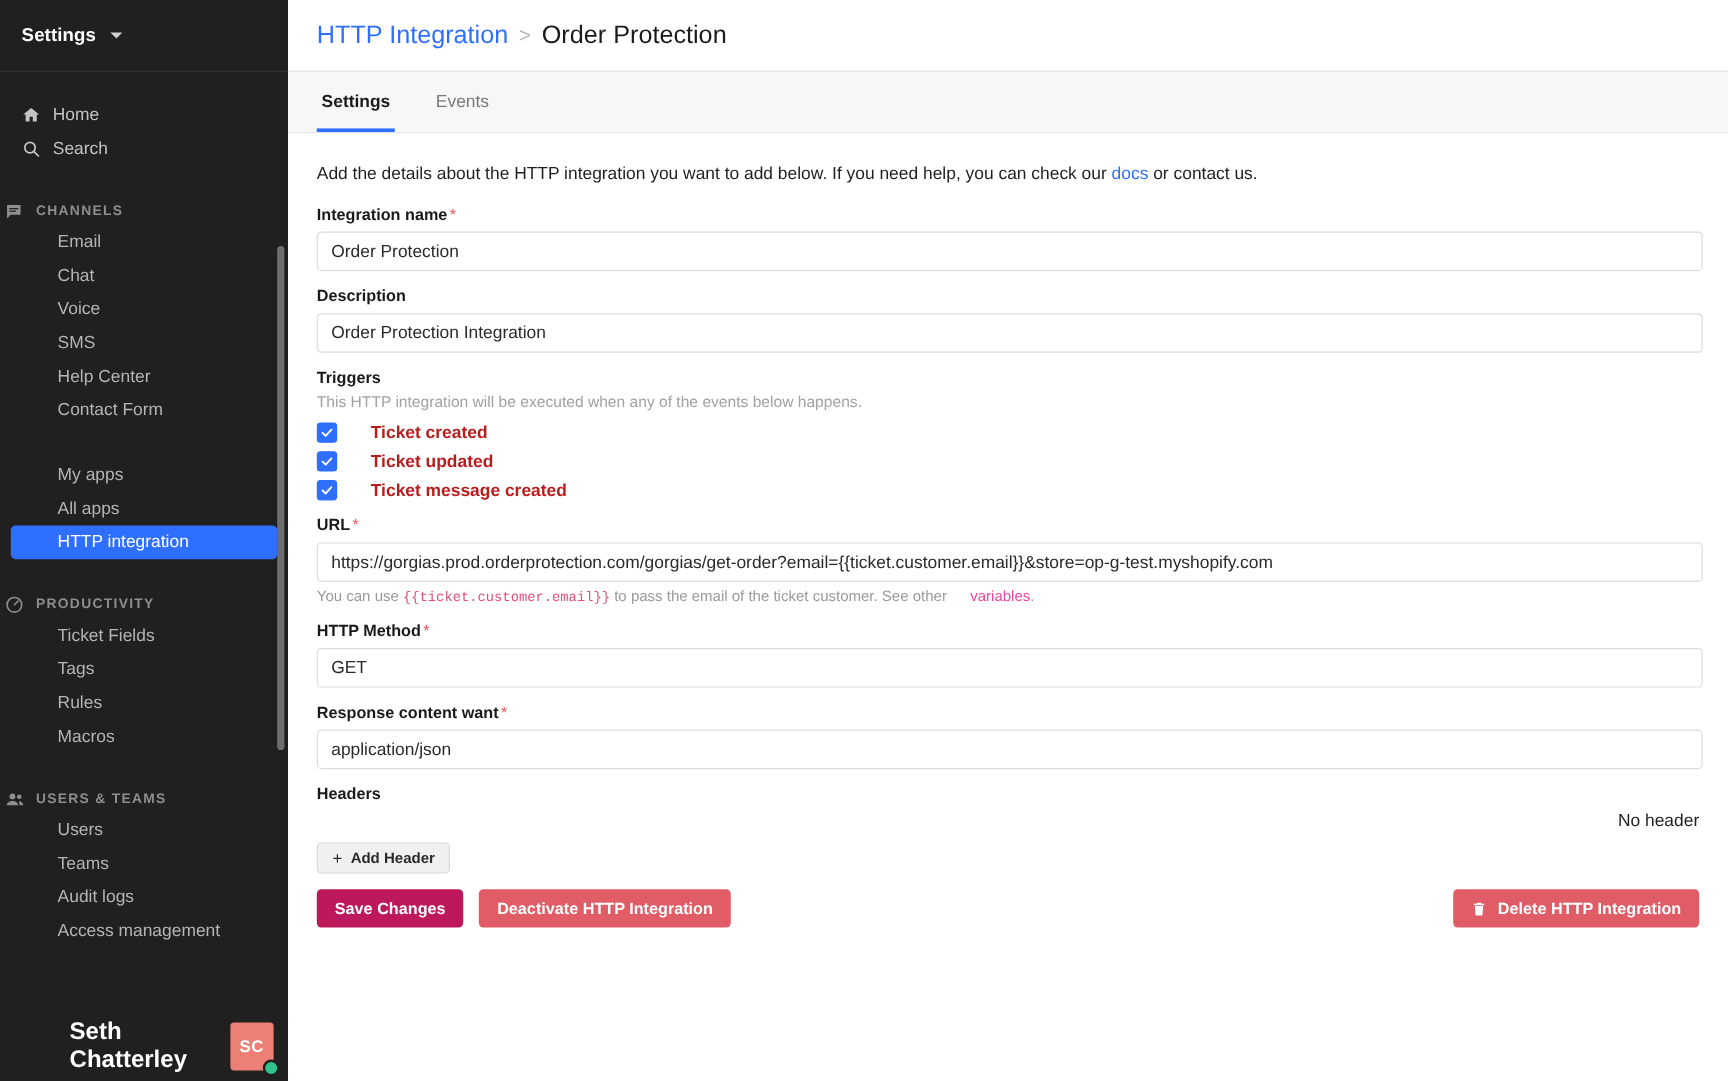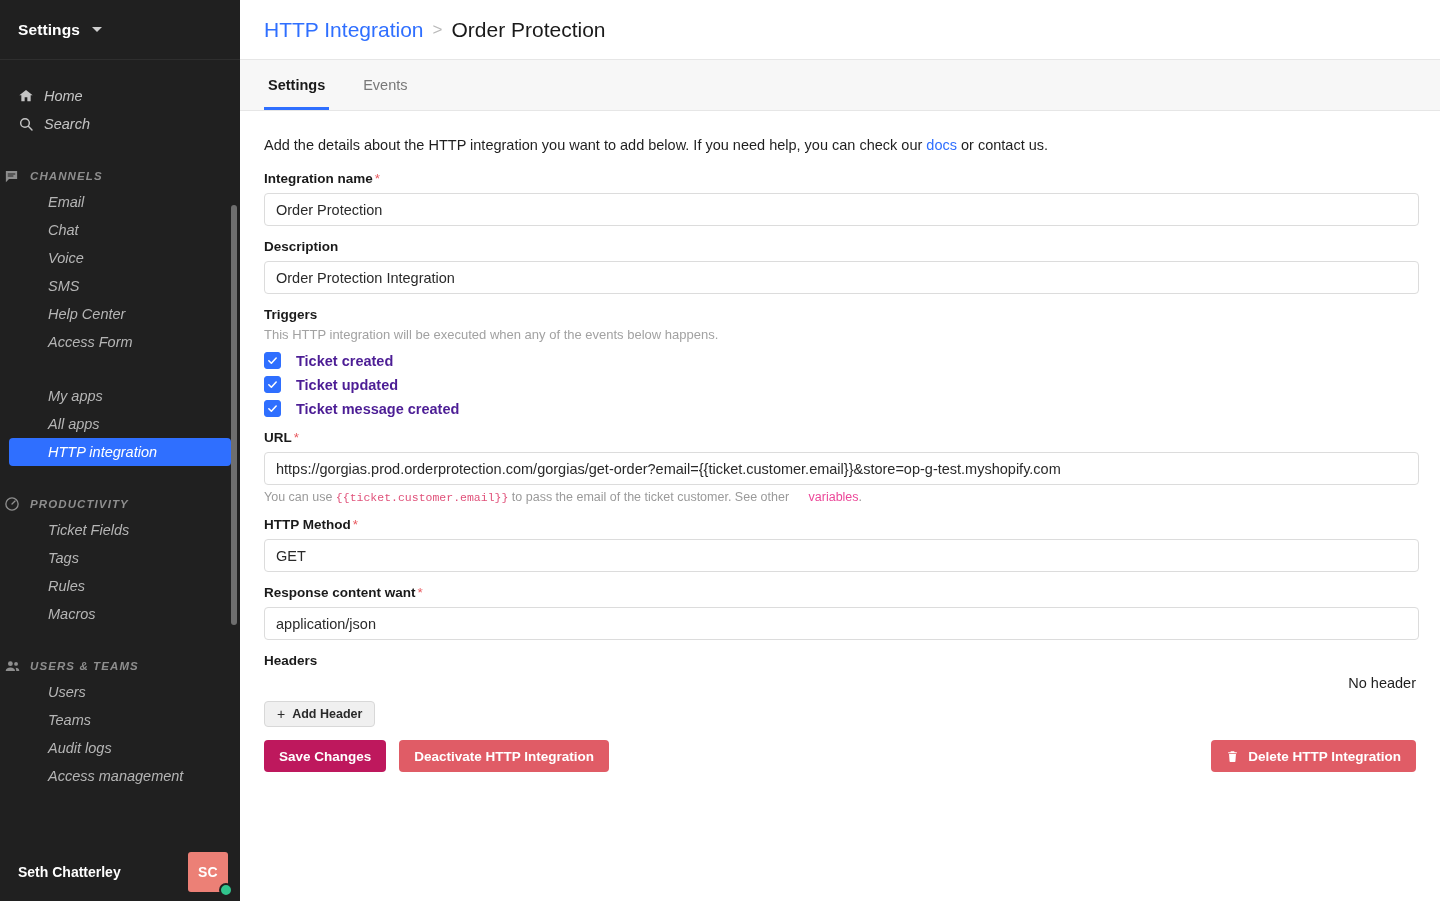--- a/index.html
+++ b/index.html
@@ -39,21 +39,20 @@
     border-left: 5px solid transparent;
     border-right: 5px solid transparent;
     border-top: 5px solid #cfcfcf;
   }
 
   .sb-scroll {
     flex: 1 1 auto;
     padding-top: 22px;
     overflow: hidden;
     position: relative;
-    font-style: italic;
   }
 
   .sb-top-item {
     display: flex; align-items: center;
     height: 28px;
     padding: 0 18px;
     color: #c4c4c4;
     font-size: 14.5px;
     cursor: pointer;
   }
@@ -102,22 +101,23 @@
     cursor: pointer;
   }
 
   .sb-footer {
     flex: 0 0 58px; height: 58px;
     display: flex; align-items: center;
     padding: 0 12px 0 18px;
     position: relative;
   }
   .sb-user-name {
-    color: #ffffff; font-size: 14px; font-weight: bold;
+    color: #ffffff; font-size: 20px; font-weight: bold;
     flex: 1 1 auto;
+    margin-left: 40px;
   }
   .avatar {
     position: relative;
     width: 40px; height: 40px;
     background: #ec8076;
     border-radius: 3px;
     display: flex; align-items: center; justify-content: center;
     color: #ffffff; font-size: 14px; font-weight: bold;
     letter-spacing: .4px;
   }
@@ -231,22 +231,22 @@
   .cbox {
     width: 17px; height: 17px;
     border-radius: 3px;
     background: #2f6fff;
     border: 1px solid #2f6fff;
     display: flex; align-items: center; justify-content: center;
     flex: 0 0 17px;
   }
   .cbox svg { display: block; }
   .check-label {
-    margin-left: 15px;
-    font-size: 14.5px; font-weight: bold; color: #4c1d95;
+    margin-left: 28px;
+    font-size: 14.5px; font-weight: bold; color: #b91c1c;
   }
 
   .headers-empty {
     font-size: 14.5px; color: #1f1f1f;
     margin: 6px 0 10px 0;
     text-align: right;
   }
 
   .btn {
     display: inline-flex; align-items: center; justify-content: center;
@@ -323,21 +323,21 @@
               <path d="M6 7h12v1.6H6zM6 10.2h9v1.6H6z" fill="#202020"></path>
             </svg>
           </span>
           <span>CHANNELS</span>
         </div>
         <div class="sb-sub">Email</div>
         <div class="sb-sub">Chat</div>
         <div class="sb-sub">Voice</div>
         <div class="sb-sub">SMS</div>
         <div class="sb-sub">Help Center</div>
-        <div class="sb-sub">Access Form</div>
+        <div class="sb-sub">Contact Form</div>
       </div>
 
       <div class="sb-group">
         <div class="sb-sub">My apps</div>
         <div class="sb-sub">All apps</div>
         <div class="sb-sub active">HTTP integration</div>
       </div>
 
       <div class="sb-group">
         <div class="sb-group-head">

